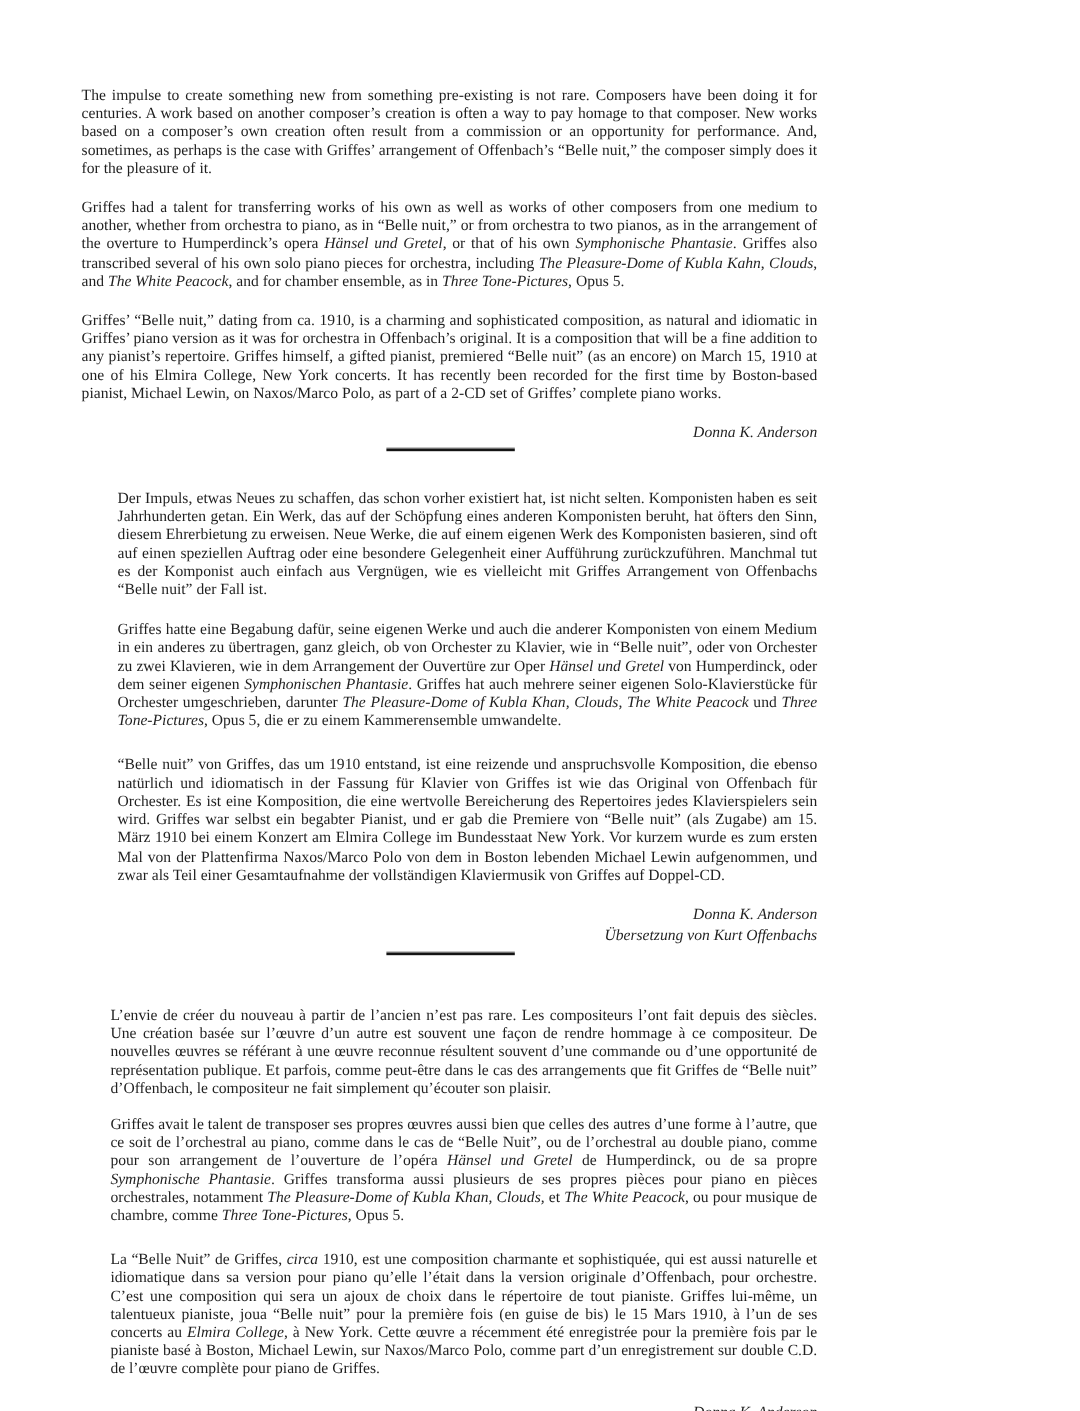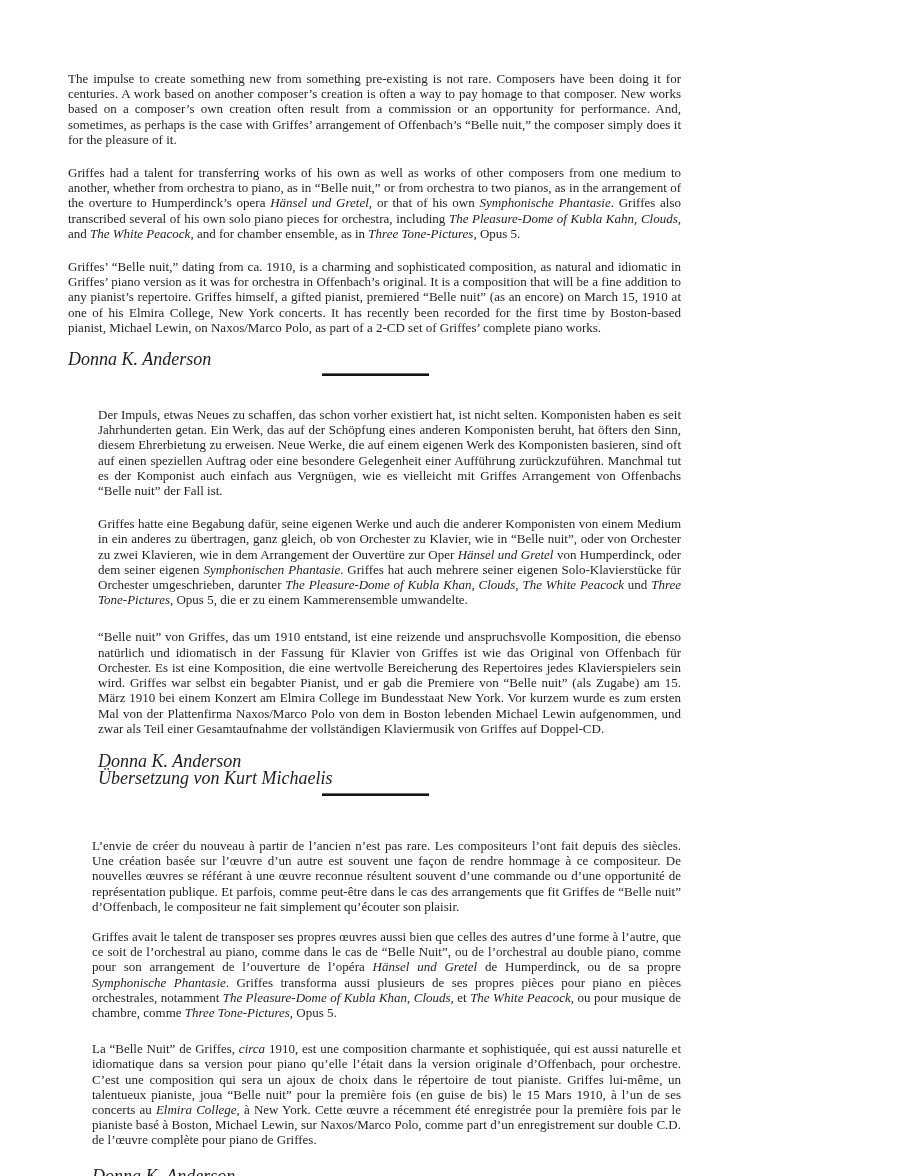--- a/index.html
+++ b/index.html
@@ -19,23 +19,23 @@
   .section { text-align: justify; }
   .section p {
     margin: 0 0 18px 0;
     font-size: 13px;
     line-height: 15.2px;
     text-align: justify;
   }
   .section p:last-of-type { margin-bottom: 0; }
   em { }
   .signature {
-    text-align: left;
+    text-align: right;
     font-style: italic;
-    font-size: 18px;
+    font-size: 13px;
     line-height: 17px;
   }
   .sig-en { margin-top: 16px; }
   .sig-de { margin-top: 17px; }
   .sig-fr { margin-top: 20px; }
   .divider {
     width: 107px;
     height: 2px;
     margin: 5px auto 0 auto;
     border-top: 1px solid #6e6e6e;
@@ -65,21 +65,21 @@
   </div>
 
   <div class="divider divider-1"></div>
 
   <div class="section section-german">
     <p class="p1">Der Impuls, etwas Neues zu schaffen, das schon vorher existiert hat, ist nicht selten. Komponisten haben es seit Jahrhunderten getan. Ein Werk, das auf der Schöpfung eines anderen Komponisten beruht, hat öfters den Sinn, diesem Ehrerbietung zu erweisen. Neue Werke, die auf einem eigenen Werk des Komponisten basieren, sind oft auf einen speziellen Auftrag oder eine besondere Gelegenheit einer Aufführung zurückzuführen. Manchmal tut es der Komponist auch einfach aus Vergnügen, wie es vielleicht mit Griffes Arrangement von Offenbachs “Belle nuit” der Fall ist.</p>
     <p class="p2">Griffes hatte eine Begabung dafür, seine eigenen Werke und auch die anderer Komponisten von einem Medium in ein anderes zu übertragen, ganz gleich, ob von Orchester zu Klavier, wie in “Belle nuit”, oder von Orchester zu zwei Klavieren, wie in dem Arrangement der Ouvertüre zur Oper <em>Hänsel und Gretel</em> von Humperdinck, oder dem seiner eigenen <em>Symphonischen Phantasie</em>. Griffes hat auch mehrere seiner eigenen Solo-Klavierstücke für Orchester umgeschrieben, darunter <em>The Pleasure-Dome of Kubla Khan, Clouds, The White Peacock</em> und <em>Three Tone-Pictures</em>, Opus 5, die er zu einem Kammerensemble umwandelte.</p>
     <p class="p3">“Belle nuit” von Griffes, das um 1910 entstand, ist eine reizende und anspruchsvolle Komposition, die ebenso natürlich und idiomatisch in der Fassung für Klavier von Griffes ist wie das Original von Offenbach für Orchester. Es ist eine Komposition, die eine wertvolle Bereicherung des Repertoires jedes Klavierspielers sein wird. Griffes war selbst ein begabter Pianist, und er gab die Premiere von “Belle nuit” (als Zugabe) am 15. März 1910 bei einem Konzert am Elmira College im Bundesstaat New York. Vor kurzem wurde es zum ersten Mal von der Plattenfirma Naxos/Marco Polo von dem in Boston lebenden Michael Lewin aufgenommen, und zwar als Teil einer Gesamtaufnahme der vollständigen Klaviermusik von Griffes auf Doppel-CD.</p>
     <div class="signature sig-de">
       <div>Donna K. Anderson</div>
-      <div>Übersetzung von Kurt Michaelis</div>
+      <div>Übersetzung von Kurt Offenbachs</div>
     </div>
   </div>
 
   <div class="divider divider-2"></div>
 
   <div class="section section-french">
     <p class="p1">L’envie de créer du nouveau à partir de l’ancien n’est pas rare. Les compositeurs l’ont fait depuis des siècles. Une création basée sur l’œuvre d’un autre est souvent une façon de rendre hommage à ce compositeur. De nouvelles œuvres se référant à une œuvre reconnue résultent souvent d’une commande ou d’une opportunité de représentation publique. Et parfois, comme peut-être dans le cas des arrangements que fit Griffes de “Belle nuit” d’Offenbach, le compositeur ne fait simplement qu’écouter son plaisir.</p>
     <p class="p2">Griffes avait le talent de transposer ses propres œuvres aussi bien que celles des autres d’une forme à l’autre, que ce soit de l’orchestral au piano, comme dans le cas de “Belle Nuit”, ou de l’orchestral au double piano, comme pour son arrangement de l’ouverture de l’opéra <em>Hänsel und Gretel</em> de Humperdinck, ou de sa propre <em>Symphonische Phantasie</em>. Griffes transforma aussi plusieurs de ses propres pièces pour piano en pièces orchestrales, notamment <em>The Pleasure-Dome of Kubla Khan, Clouds,</em> et <em>The White Peacock</em>, ou pour musique de chambre, comme <em>Three Tone-Pictures</em>, Opus 5.</p>
     <p class="p3">La “Belle Nuit” de Griffes, <em>circa</em> 1910, est une composition charmante et sophistiquée, qui est aussi naturelle et idiomatique dans sa version pour piano qu’elle l’était dans la version originale d’Offenbach, pour orchestre. C’est une composition qui sera un ajoux de choix dans le répertoire de tout pianiste. Griffes lui-même, un talentueux pianiste, joua “Belle nuit” pour la première fois (en guise de bis) le 15 Mars 1910, à l’un de ses concerts au <em>Elmira College</em>, à New York. Cette œuvre a récemment été enregistrée pour la première fois par le pianiste basé à Boston, Michael Lewin, sur Naxos/Marco Polo, comme part d’un enregistrement sur double C.D. de l’œuvre complète pour piano de Griffes.</p>
     <div class="signature sig-fr">

